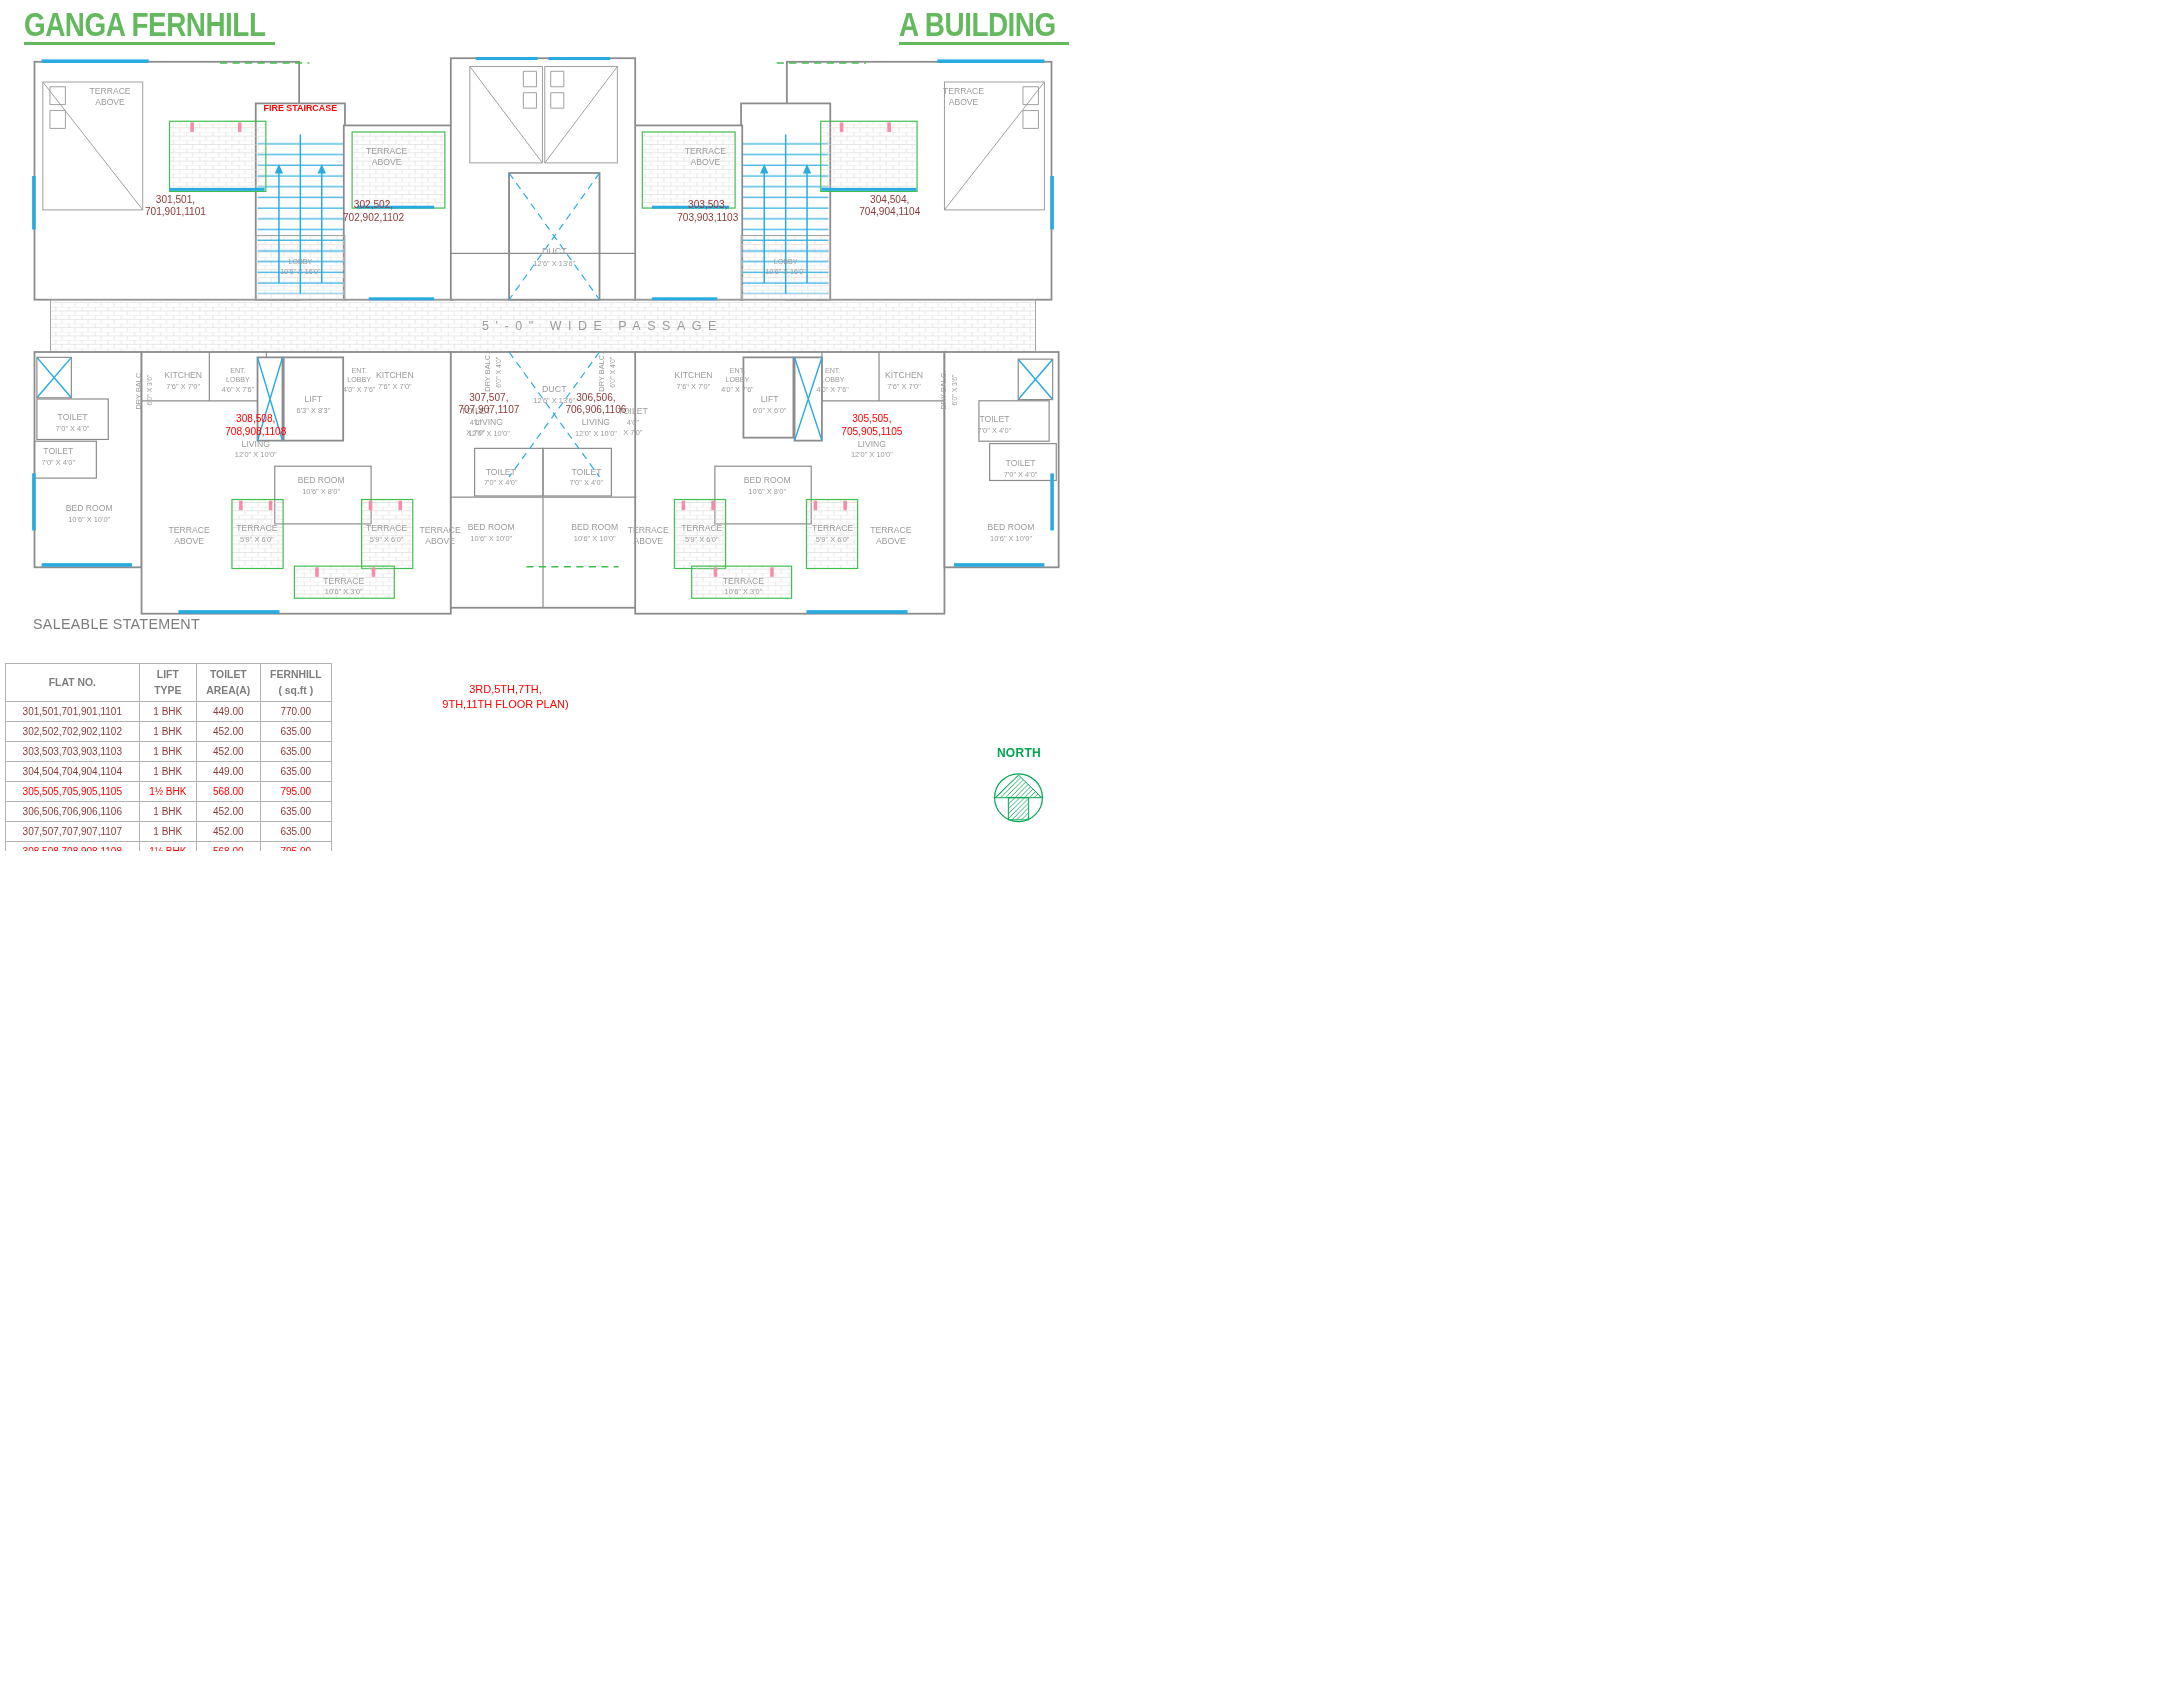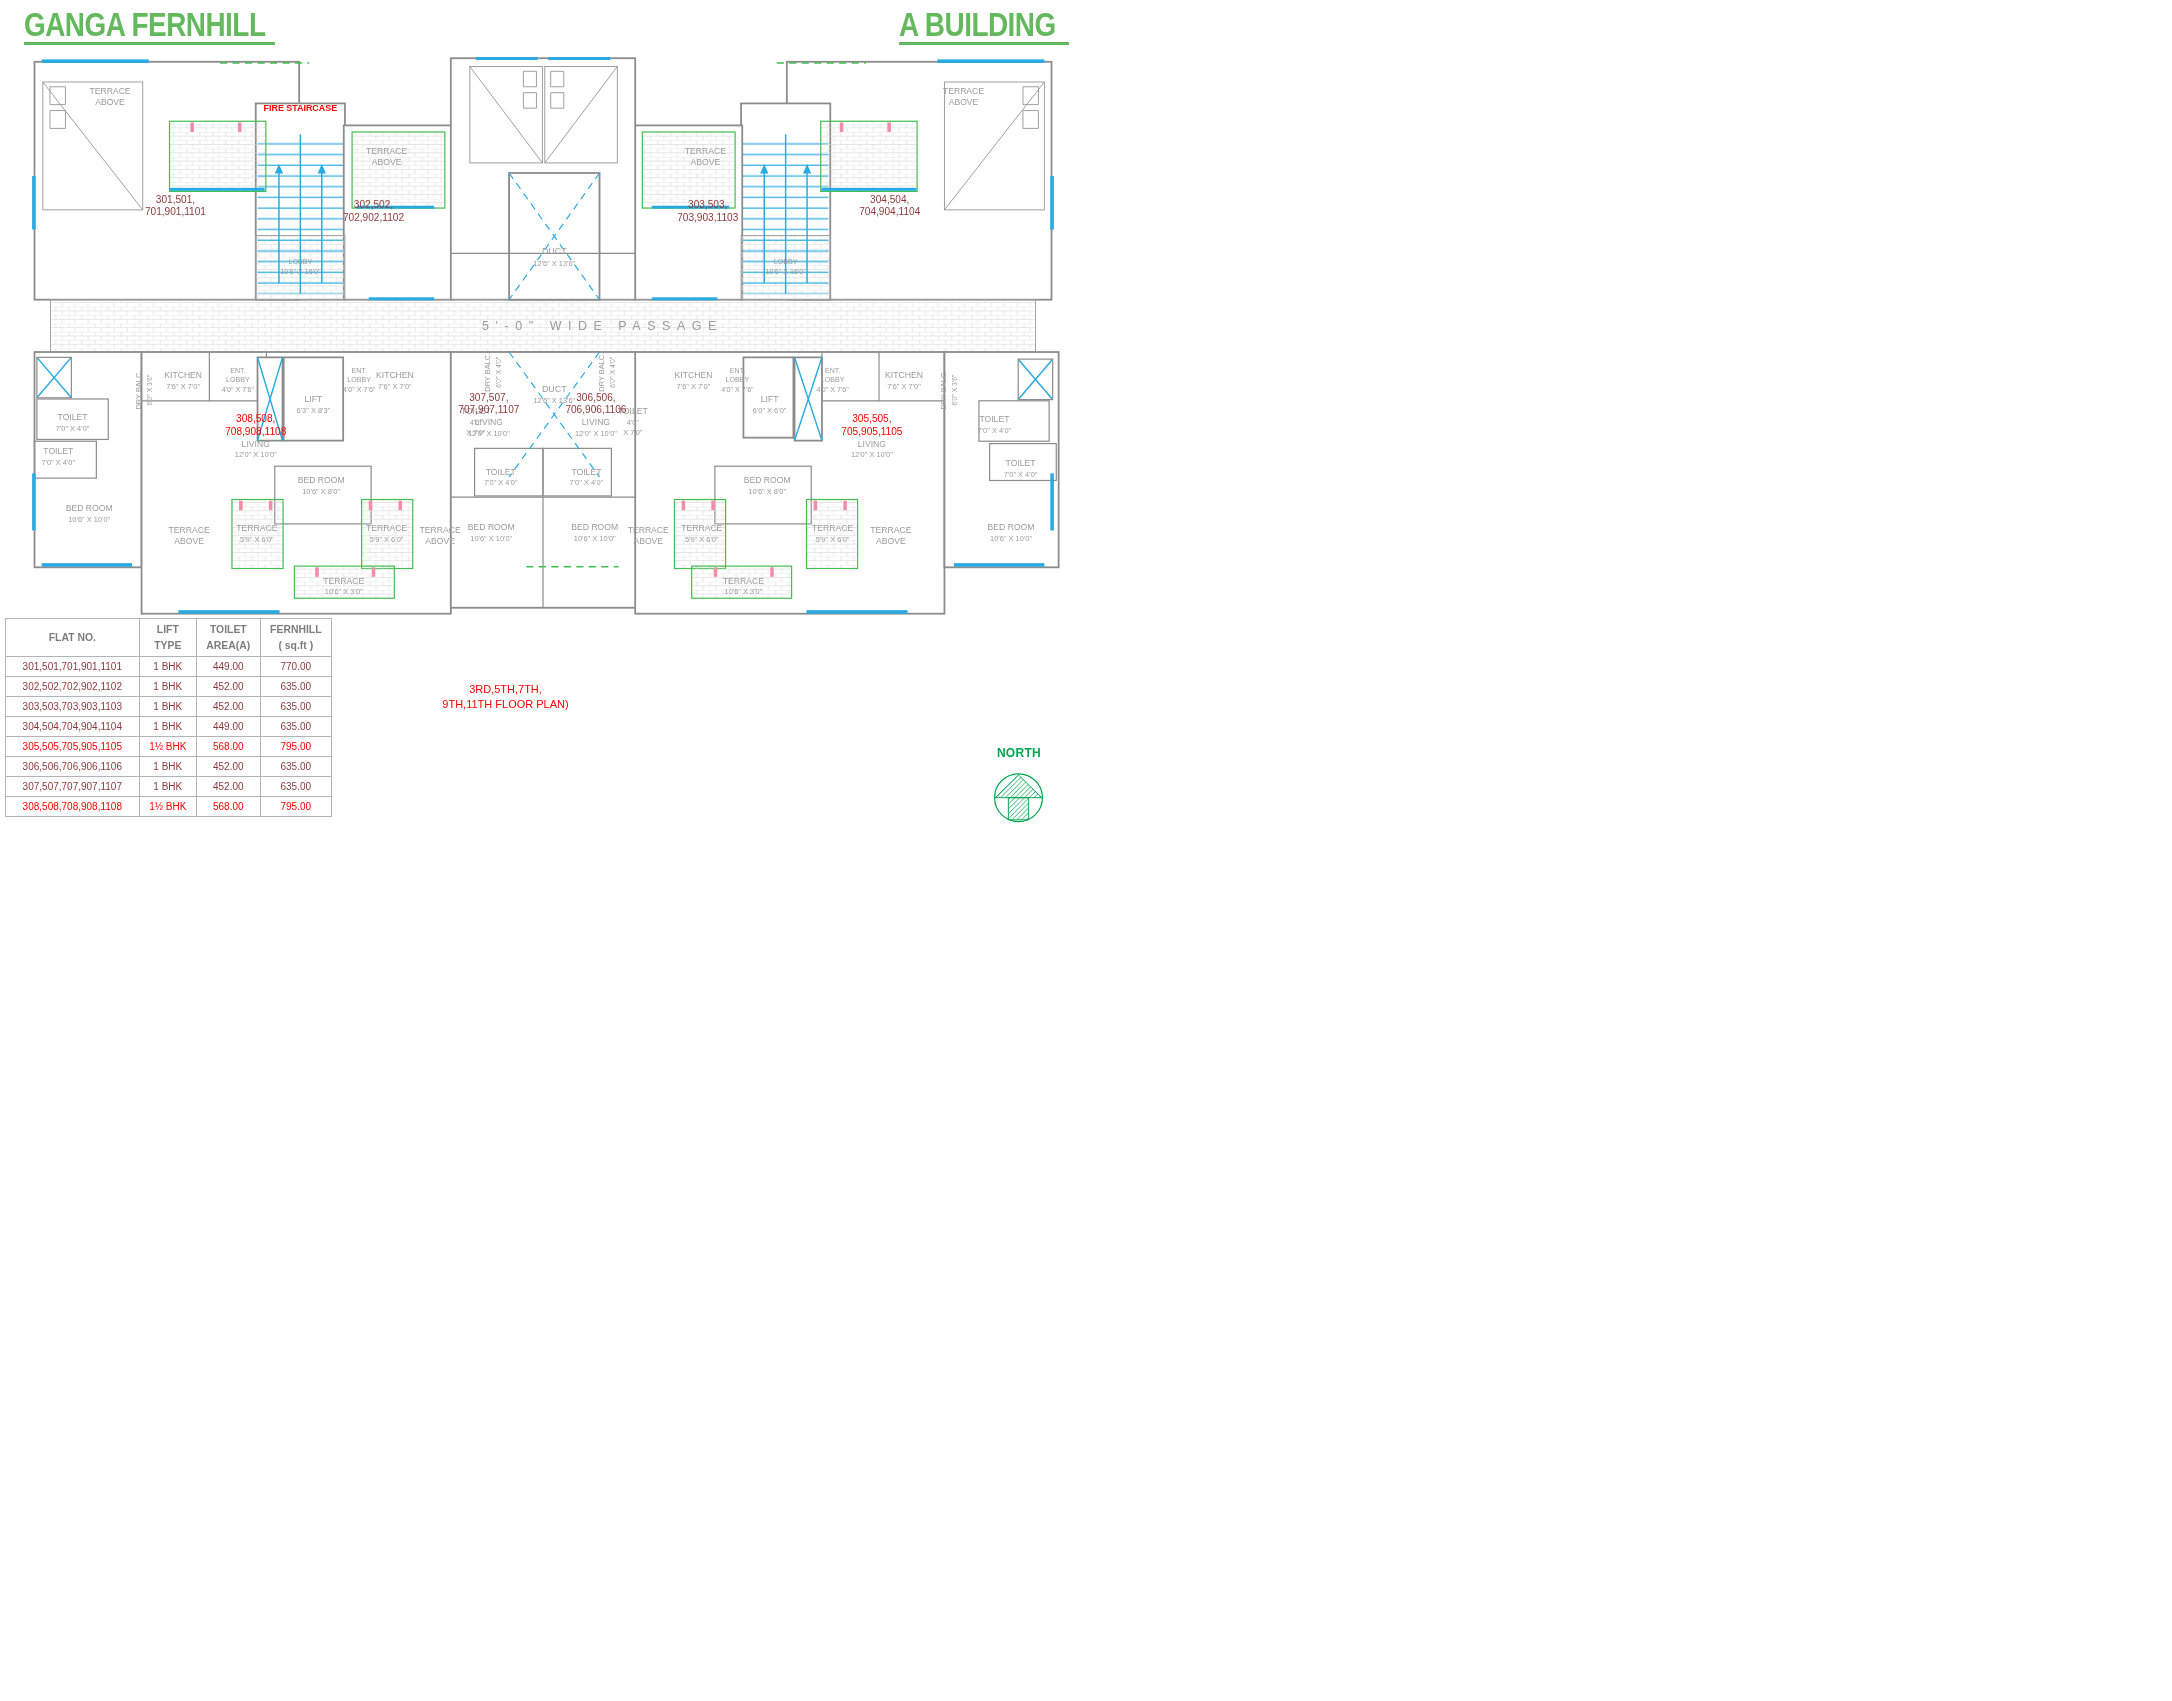--- a/index.html
+++ b/index.html
@@ -322,21 +322,21 @@
         <text x="1400" y="815" class="pl-dim">5'9" X 6'0"</text>
         <text x="1498" y="800" class="pl-room">TERRACE</text>
         <text x="1498" y="819" class="pl-room">ABOVE</text>
         <text x="1700" y="795" class="pl-room">BED ROOM</text>
         <text x="1700" y="813" class="pl-dim">10'6" X 10'0"</text>
       </g>
   </svg>
 
   <div class="abs sal-title" style="left:33px;top:616px;">SALEABLE STATEMENT</div>
 
-  <table class="sal abs" style="left:4.8px;top:618px;border-radius:8px;">
+  <table class="sal abs" style="left:4.8px;top:663px;border-radius:8px;">
     <colgroup>
         <col style="width:134px">
         <col style="width:57px">
         <col style="width:64px">
         <col style="width:71px">
       </colgroup>
     <thead>
         <tr>
           <th>FLAT NO.</th>
           <th>LIFT

